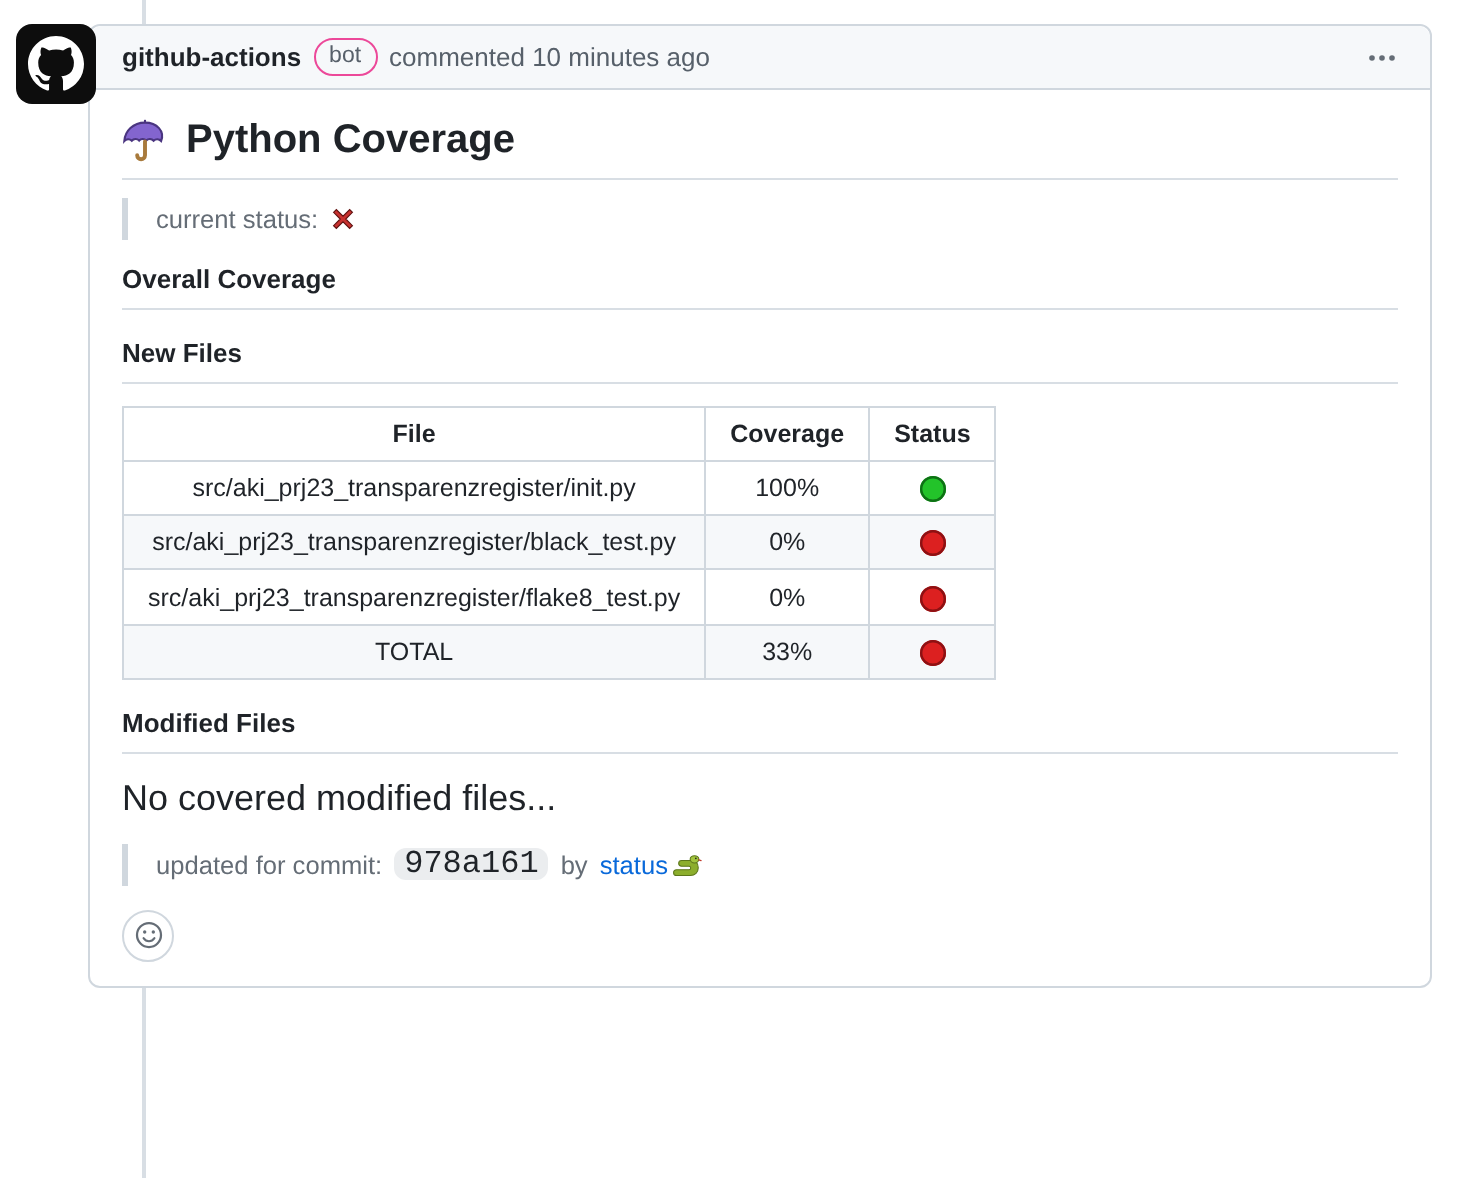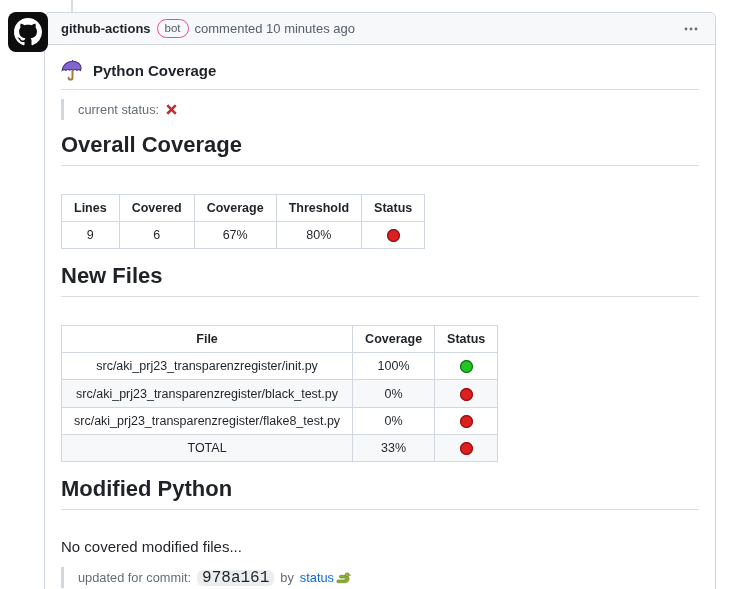--- a/index.html
+++ b/index.html
@@ -37,48 +37,48 @@
   }
   .author-name { font-weight: 700; color: #1f2328; }
   .bot-badge {
     border: 1px solid #ec4899; border-radius: 999px;
     padding: 0 7px; font-size: 11.5px; line-height: 17px; color: #57606a;
   }
   .kebab-btn { margin-left: auto; cursor: pointer; display: flex; align-items: center; }
   .comment-body { padding: 14px 16px 12px 16px; font-size: 13px; }
   .report-title {
     display: flex; align-items: center; gap: 9px;
-    font-size: 15px; font-weight: 700; color: #1f2328;
+    font-size: 20px; font-weight: 700; color: #1f2328;
     padding-bottom: 7px; margin-bottom: 9px;
     border-bottom: 1px solid #d8dee4;
   }
   .quote {
     display: flex; align-items: center; gap: 6px;
     border-left: 3px solid #d0d7de; padding: 1px 14px;
     color: #656d76; margin-bottom: 12px; line-height: 19px; font-size: 12.8px;
   }
   .section-heading {
-    font-size: 22px; font-weight: 700; color: #1f2328;
-    margin-top: 14px; margin-bottom: 28px;
+    font-size: 13px; font-weight: 700; color: #1f2328;
+    margin-top: 14px; margin-bottom: 11px;
     padding-bottom: 7px; border-bottom: 1px solid #d8dee4;
   }
   table.report-table { border-collapse: collapse; font-size: 12.5px; margin-bottom: 8px; }
   .report-table th, .report-table td {
     border: 1px solid #d0d7de; padding: 6px 12px; text-align: center; line-height: 14px;
   }
   .report-table th { font-weight: 700; }
   .report-table tbody tr:nth-child(even) { background: #f6f8fa; }
   .cell-left { text-align: left; min-width: 258px; }
   .status-dot {
     display: inline-block; width: 13px; height: 13px; border-radius: 50%;
     vertical-align: middle;
   }
   .status-dot[data-color="red"]   { background: #dc2020; box-shadow: inset 0 0 0 1.2px #8d1113; }
   .status-dot[data-color="green"] { background: #23c32a; box-shadow: inset 0 0 0 1.2px #0e7015; }
-  .empty-text { margin: 12px 0 12px; font-size: 15px; color: #1f2328; }
+  .empty-text { margin: 12px 0 12px; font-size: 18px; color: #1f2328; }
   .code-chip {
     font-family: Liberation Mono, monospace; font-size: 16px;
     background: rgba(175,184,193,0.25); color: #1f2328;
     padding: 2px 5px; border-radius: 6px; line-height: 12px;
   }
   .action-link { color: #0969da; text-decoration: none; cursor: pointer; }
   .reaction-btn {
     width: 26px; height: 26px; border-radius: 50%;
     border: 1px solid #d0d7de; background: #ffffff;
     display: flex; align-items: center; justify-content: center;
@@ -134,40 +134,20 @@
       <span>current status:</span>
       <span>
         <svg width="13" height="13" viewBox="0 0 16 16">
             <path d="M2.2 3.9 3.9 2.2 8 6.3l4.1-4.1 1.7 1.7L9.7 8l4.1 4.1-1.7 1.7L8 9.7l-4.1 4.1-1.7-1.7L6.3 8z" fill="#c7312f" stroke="#601211" stroke-width="0.7"></path>
           </svg>
       </span>
     </div>
 
     <div class="section-heading" style="margin-top:0;">Overall Coverage</div>
 
-    <table class="report-table">
-      <thead>
-        <tr>
-          <th>Lines</th>
-          <th>Covered</th>
-          <th>Coverage</th>
-          <th>Threshold</th>
-          <th>Status</th>
-        </tr>
-      </thead>
-      <tbody>
-        <tr>
-          <td>9</td>
-          <td>6</td>
-          <td>67%</td>
-          <td>80%</td>
-          <td><span class="status-dot" data-color="red"></span></td>
-        </tr>
-      </tbody>
-    </table>
 
     <div class="section-heading">New Files</div>
 
     <table class="report-table">
       <thead>
         <tr>
           <th class="cell-left">File</th>
           <th>Coverage</th>
           <th>Status</th>
         </tr>
@@ -189,21 +169,21 @@
           <td><span class="status-dot" data-color="red"></span></td>
         </tr>
         <tr>
           <td class="cell-left">TOTAL</td>
           <td>33%</td>
           <td><span class="status-dot" data-color="red"></span></td>
         </tr>
       </tbody>
     </table>
 
-    <div class="section-heading">Modified Python</div>
+    <div class="section-heading">Modified Files</div>
 
     <p class="empty-text">No covered modified files...</p>
 
     <div class="quote">
       <span>updated for commit:</span>
       <span class="code-chip">978a161</span>
       <span>by</span>
       <a class="action-link">status</a>
       <span style="margin-left:-4px;">
         <svg width="15" height="15" viewBox="0 0 20 20">

